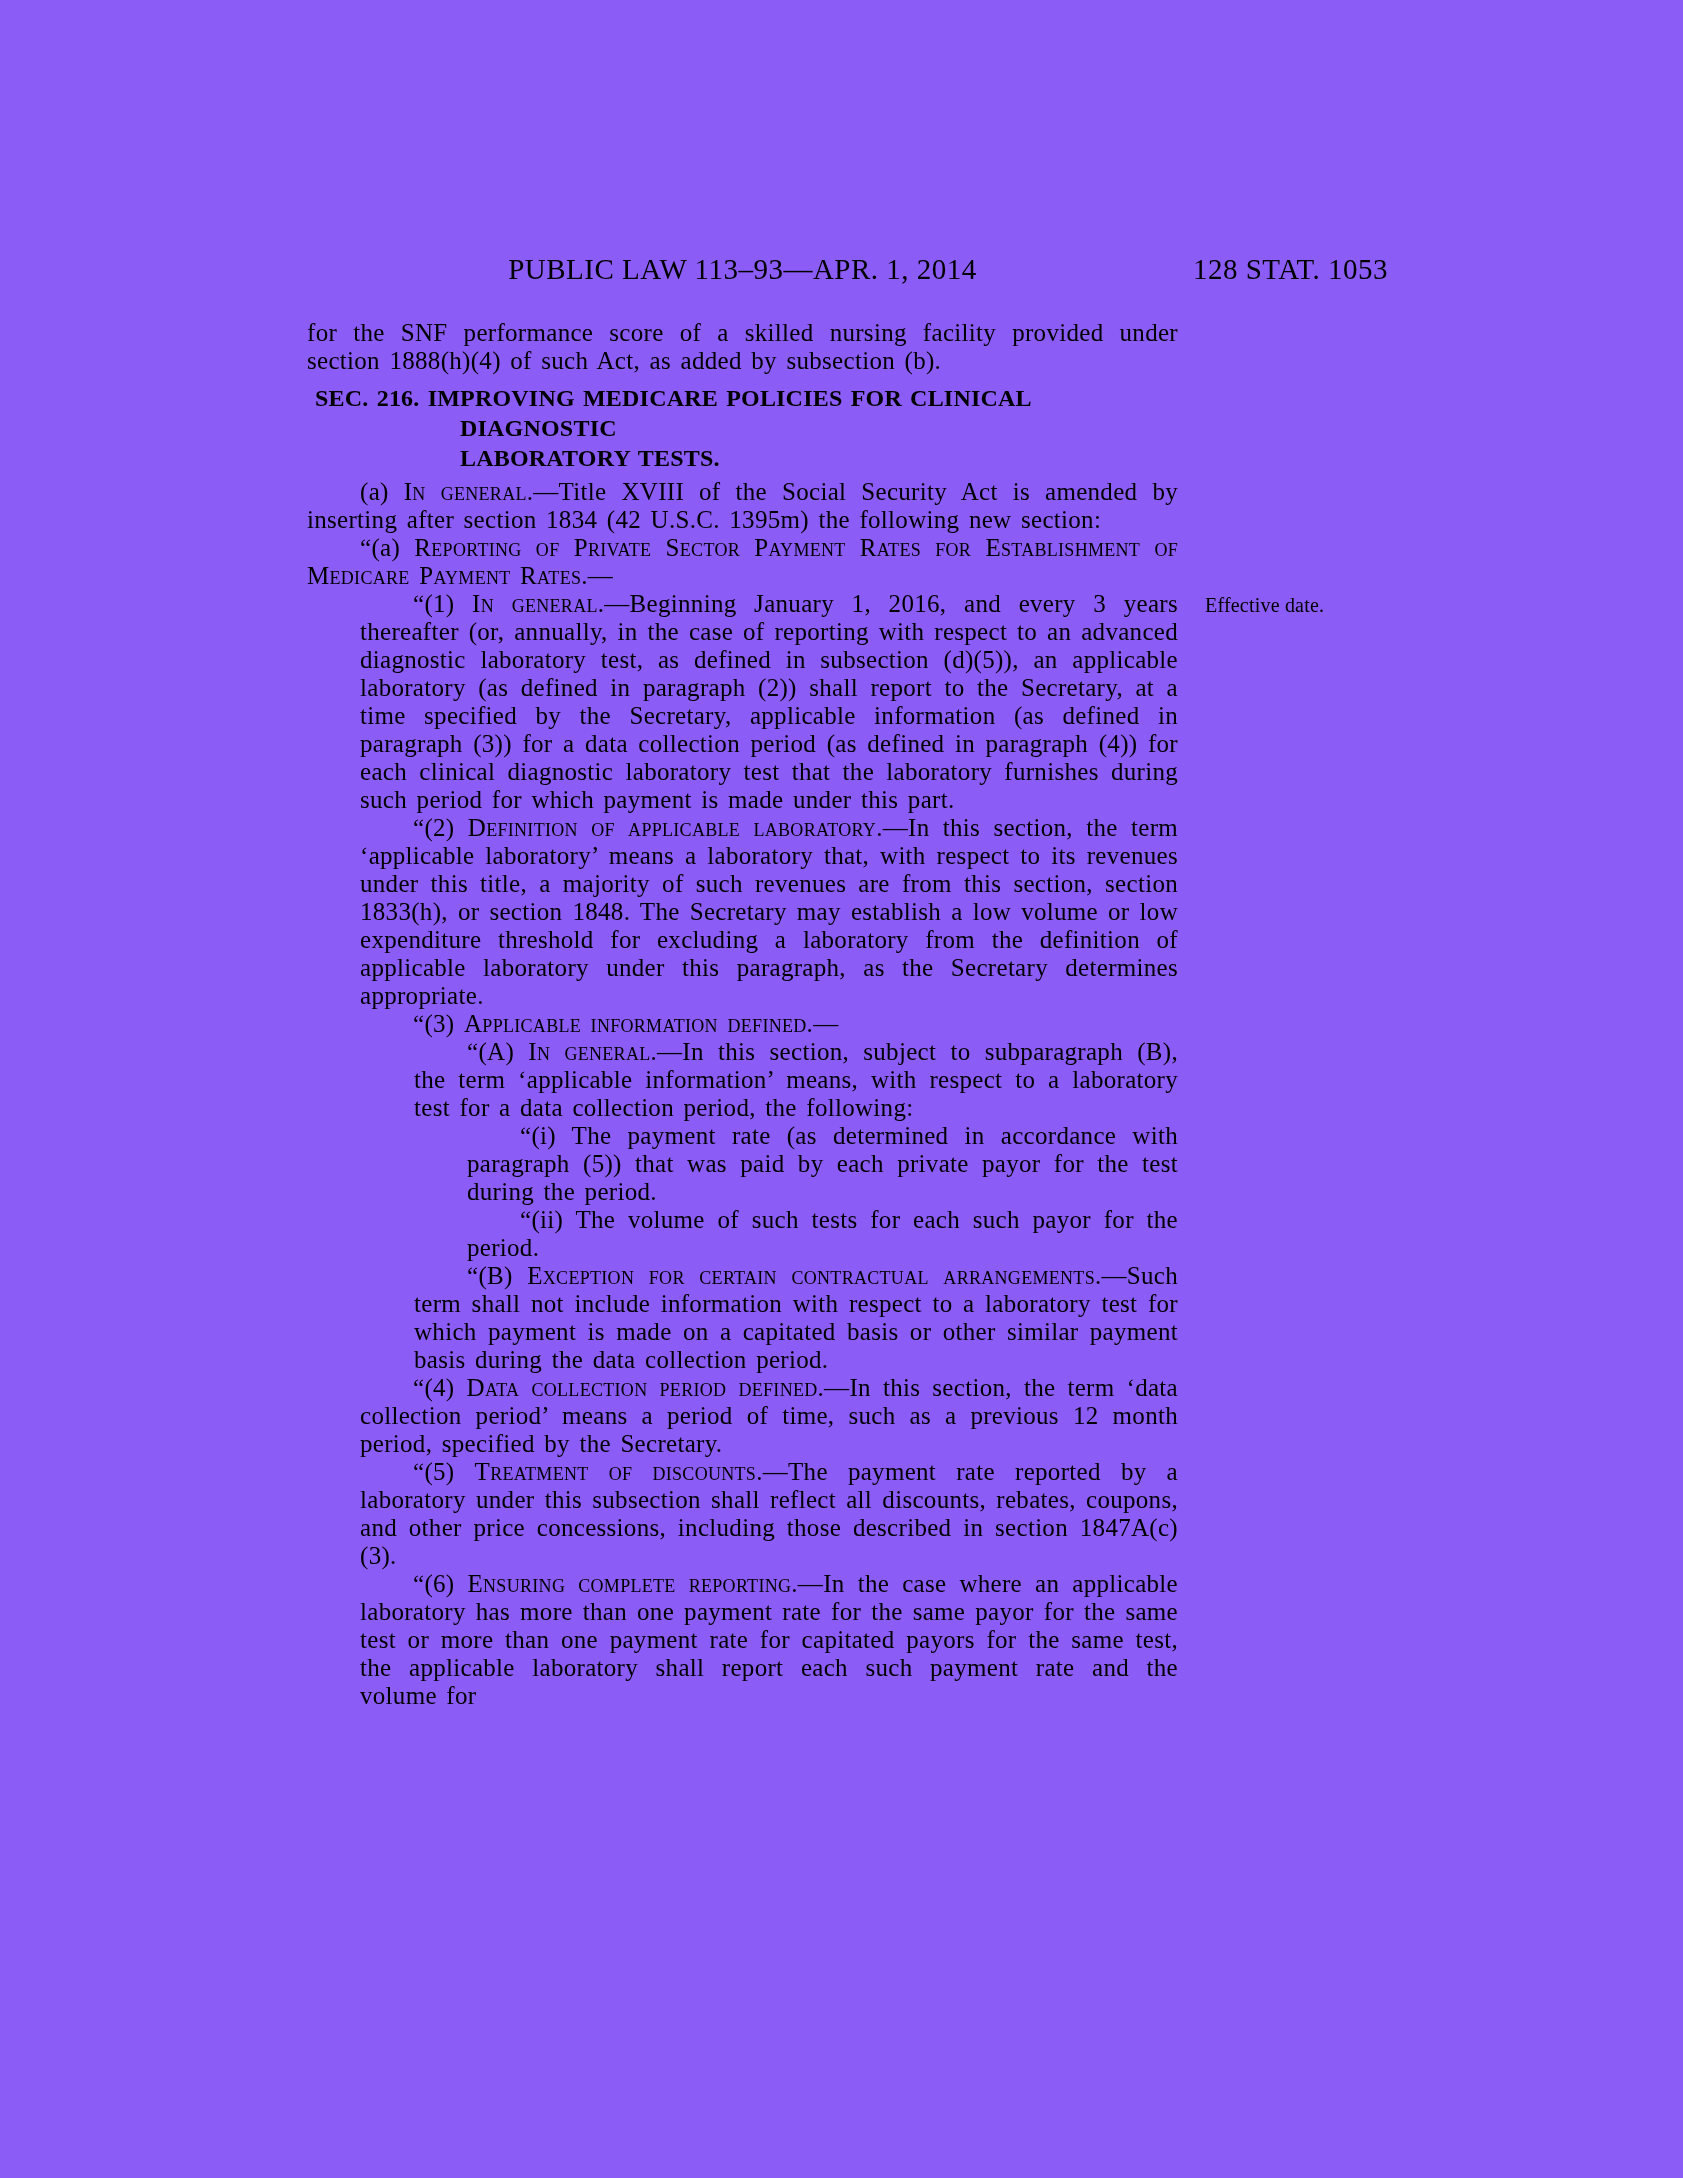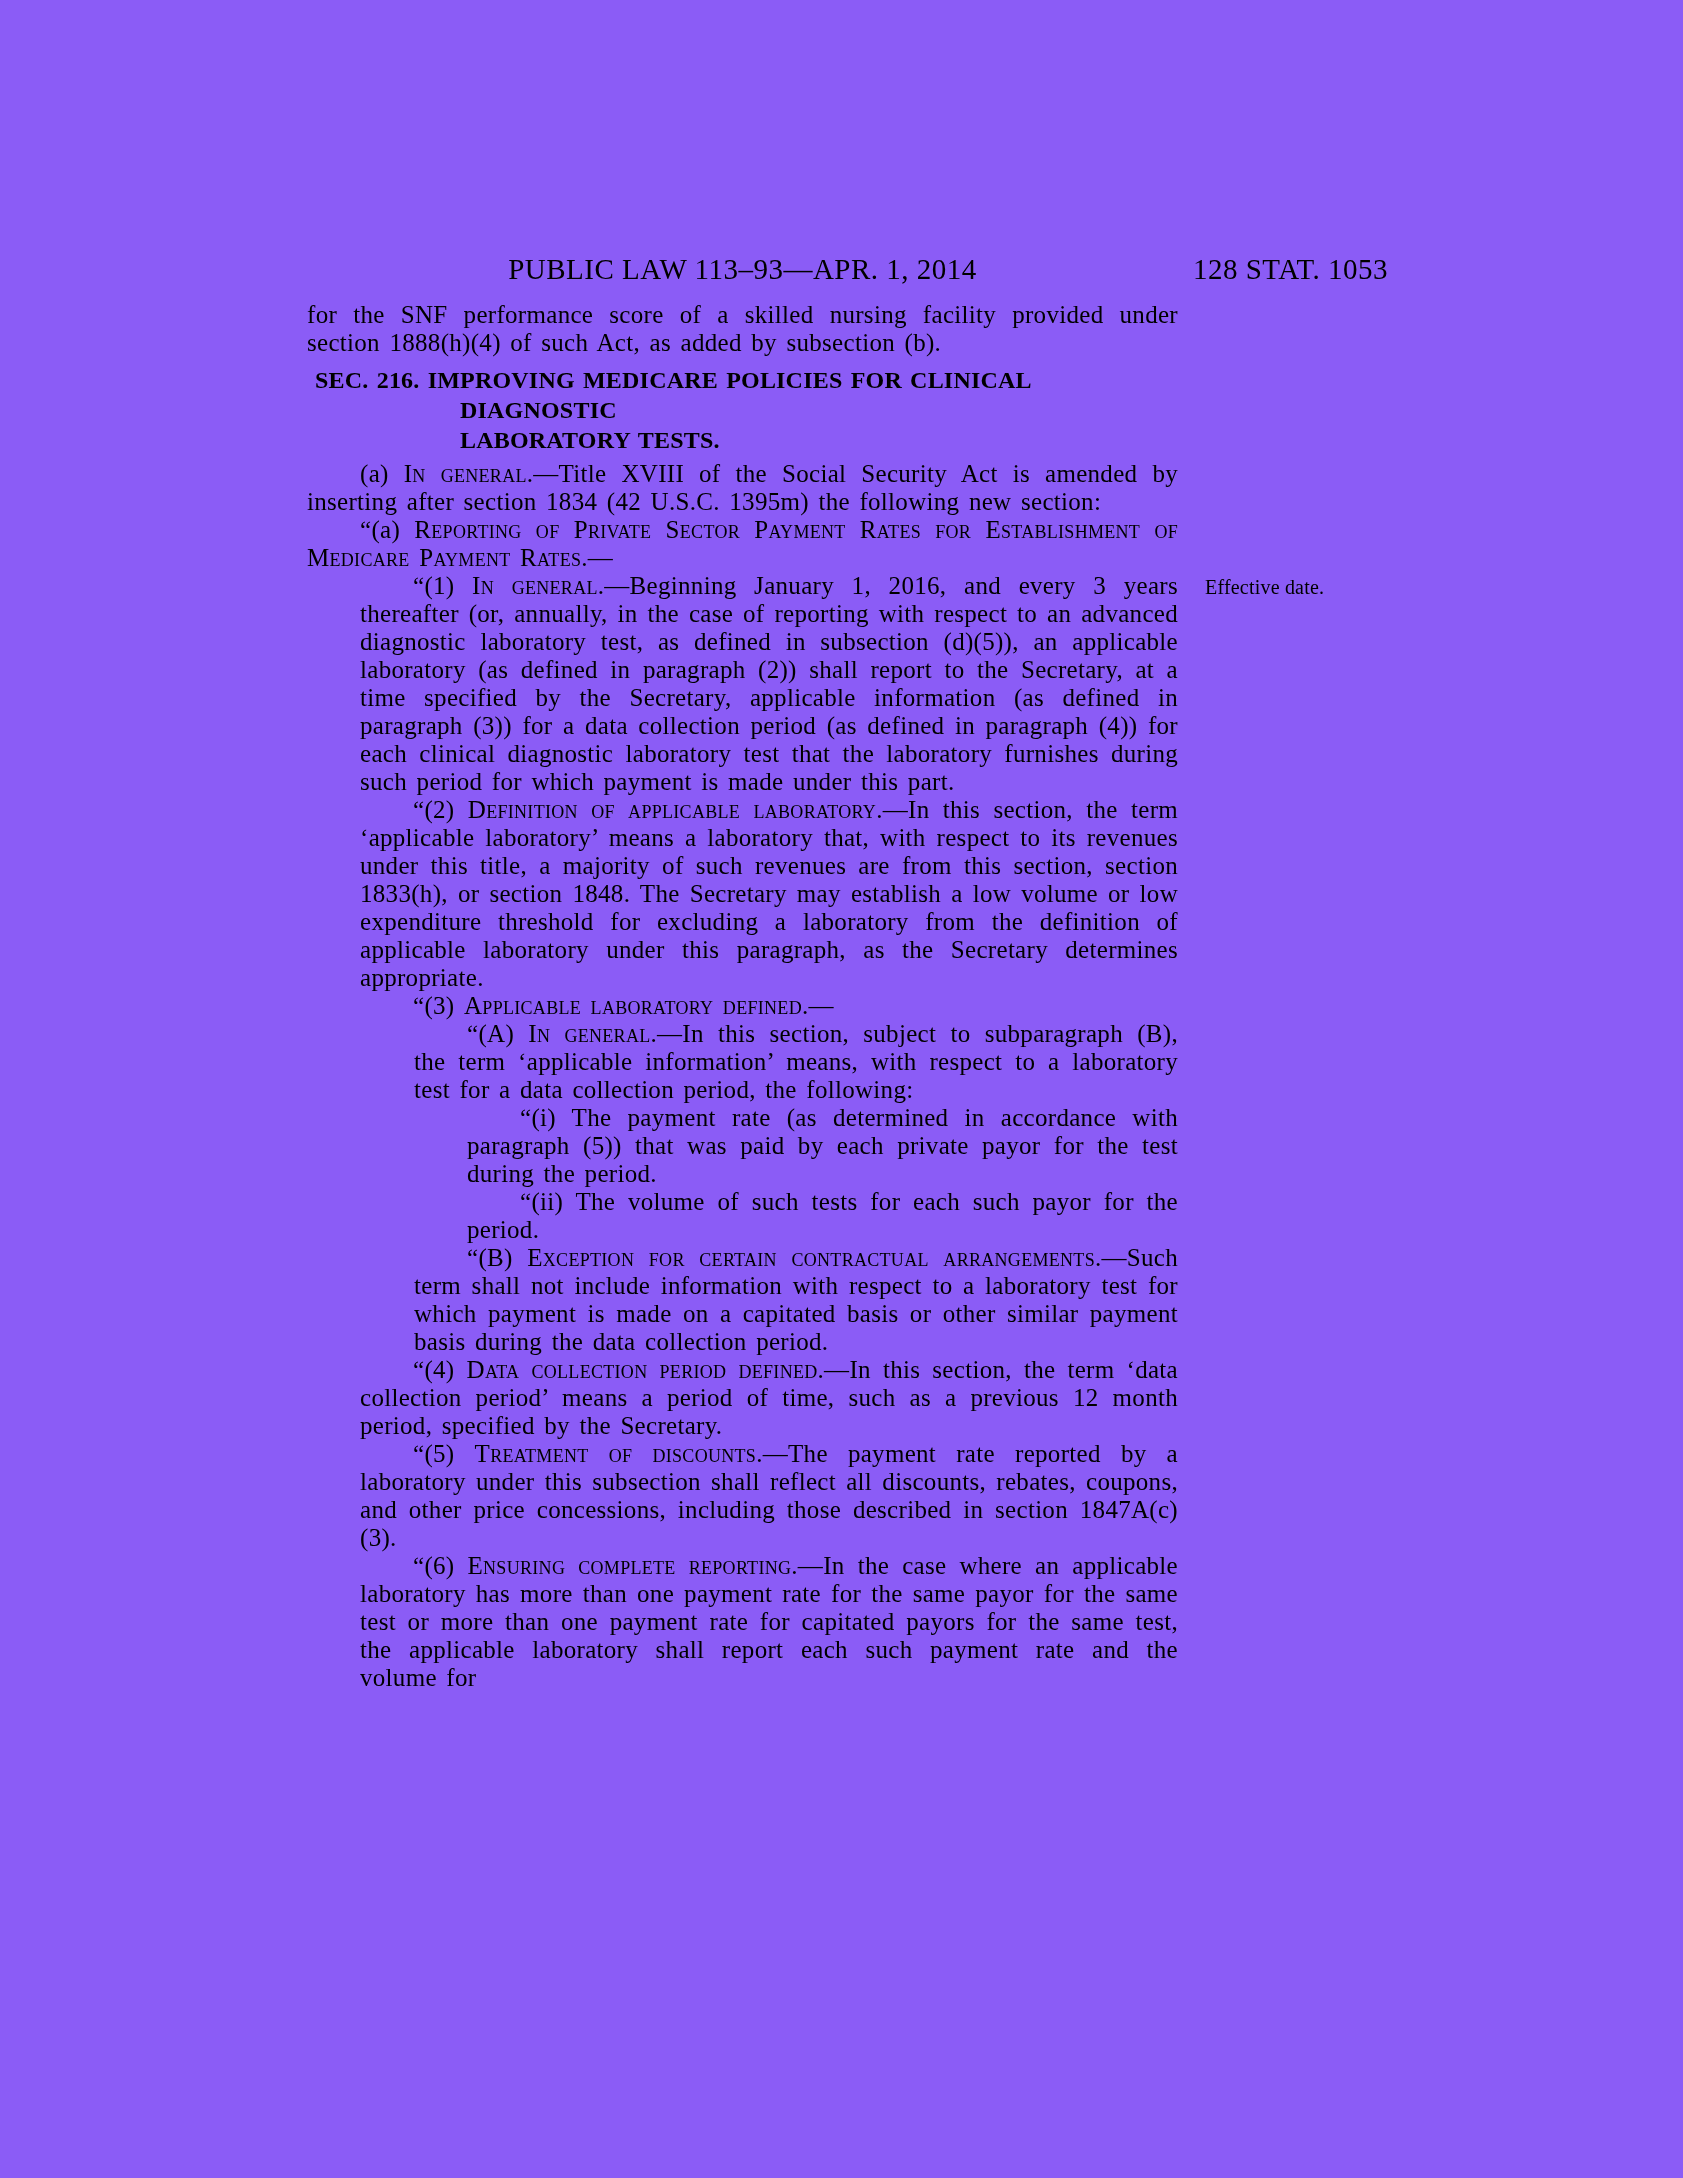--- a/index.html
+++ b/index.html
@@ -40,21 +40,21 @@
     position: absolute;
     right: 0;
     top: 0;
     text-align: right;
     letter-spacing: 0.5px;
   }
 
   
   .content {
     position: absolute;
-    top: 301px;
+    top: 319px;
     left: 307px;
     width: 871px;
     font-size: 25px;
     line-height: 28px;
     letter-spacing: 0.3px;
     word-spacing: 3px;
   }
   .para { position: relative; }
   .para.body { text-align: justify; text-indent: 53px; }
   .para.body.nofi { text-indent: 0; }
@@ -103,21 +103,21 @@
     <div class="rh-stat">128 STAT. 1053</div>
   </div>
 
   <div class="content" id="doc-body">
       <div class="para body L0 nofi"><span>for the SNF performance score of a skilled nursing facility provided under section 1888(h)(4) of such Act, as added by subsection (b).</span></div>
       <div class="para heading hang1"><span>SEC. 216. IMPROVING MEDICARE POLICIES FOR CLINICAL DIAGNOSTIC</span><br><span>LABORATORY TESTS.</span></div>
       <div class="para body L0"><span>(a) </span><span class="sc">In general</span><span>.—Title XVIII of the Social Security Act is amended by inserting after section 1834 (42 U.S.C. 1395m) the following new section:</span></div>
       <div class="para body L0"><span>“(a) </span><span class="sc">Reporting of Private Sector Payment Rates for Establishment of Medicare Payment Rates</span><span>.—</span></div>
       <div class="para body L1"><span>“(1) </span><span class="sc">In general</span><span>.—Beginning January 1, 2016, and every 3 years thereafter (or, annually, in the case of reporting with respect to an advanced diagnostic laboratory test, as defined in subsection (d)(5)), an applicable laboratory (as defined in paragraph (2)) shall report to the Secretary, at a time specified by the Secretary, applicable information (as defined in paragraph (3)) for a data collection period (as defined in paragraph (4)) for each clinical diagnostic laboratory test that the laboratory furnishes during such period for which payment is made under this part.</span><div class="margin-note">Effective date.</div></div>
       <div class="para body L1"><span>“(2) </span><span class="sc">Definition of applicable laboratory</span><span>.—In this section, the term ‘applicable laboratory’ means a laboratory that, with respect to its revenues under this title, a majority of such revenues are from this section, section 1833(h), or section 1848. The Secretary may establish a low volume or low expenditure threshold for excluding a laboratory from the definition of applicable laboratory under this paragraph, as the Secretary determines appropriate.</span></div>
-      <div class="para body L1"><span>“(3) </span><span class="sc">Applicable laboratory defined</span><span>.—</span></div>
+      <div class="para body L1"><span>“(3) </span><span class="sc">Applicable information defined</span><span>.—</span></div>
       <div class="para body L2"><span>“(A) </span><span class="sc">In general</span><span>.—In this section, subject to subparagraph (B), the term ‘applicable information’ means, with respect to a laboratory test for a data collection period, the following:</span></div>
       <div class="para body L3"><span>“(i) The payment rate (as determined in accordance with paragraph (5)) that was paid by each private payor for the test during the period.</span></div>
       <div class="para body L3"><span>“(ii) The volume of such tests for each such payor for the period.</span></div>
       <div class="para body L2"><span>“(B) </span><span class="sc">Exception for certain contractual arrangements</span><span>.—Such term shall not include information with respect to a laboratory test for which payment is made on a capitated basis or other similar payment basis during the data collection period.</span></div>
       <div class="para body L1"><span>“(4) </span><span class="sc">Data collection period defined</span><span>.—In this section, the term ‘data collection period’ means a period of time, such as a previous 12 month period, specified by the Secretary.</span></div>
       <div class="para body L1"><span>“(5) </span><span class="sc">Treatment of discounts</span><span>.—The payment rate reported by a laboratory under this subsection shall reflect all discounts, rebates, coupons, and other price concessions, including those described in section 1847A(c)(3).</span></div>
       <div class="para body L1"><span>“(6) </span><span class="sc">Ensuring complete reporting</span><span>.—In the case where an applicable laboratory has more than one payment rate for the same payor for the same test or more than one payment rate for capitated payors for the same test, the applicable laboratory shall report each such payment rate and the volume for</span></div>
     </div>
 </div>
 

